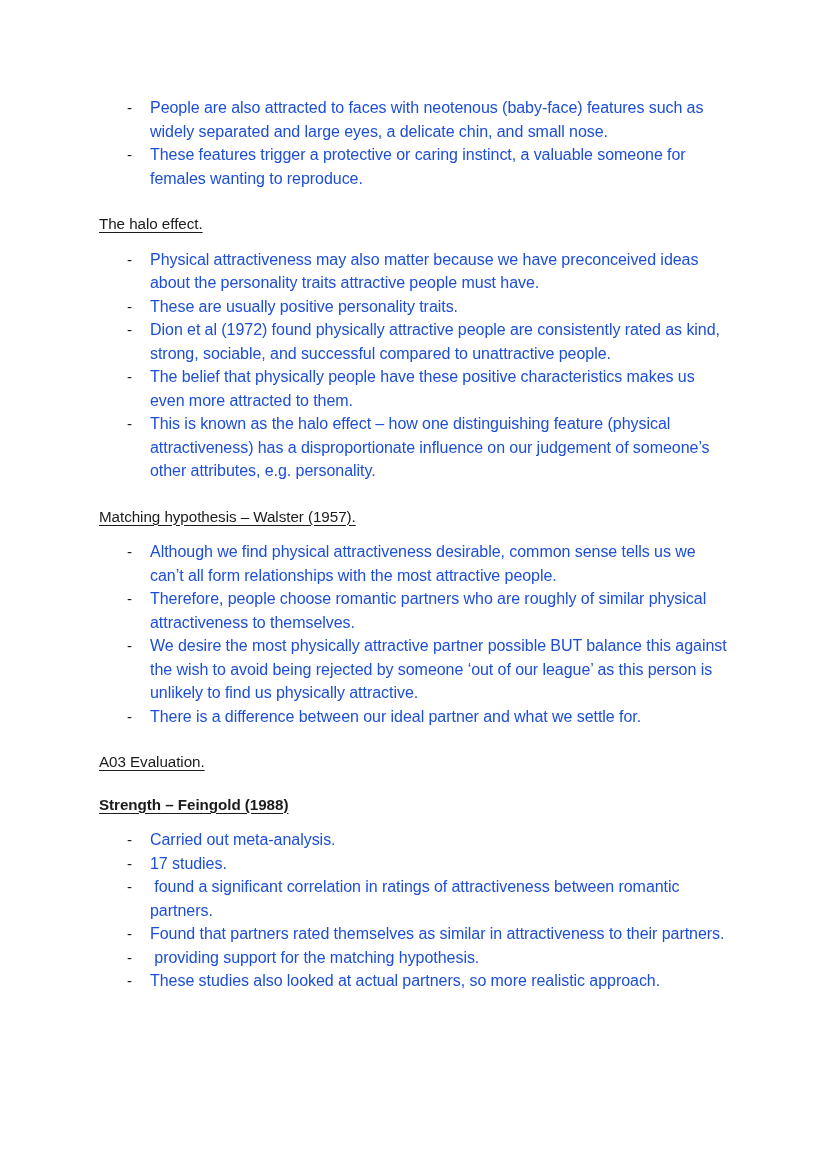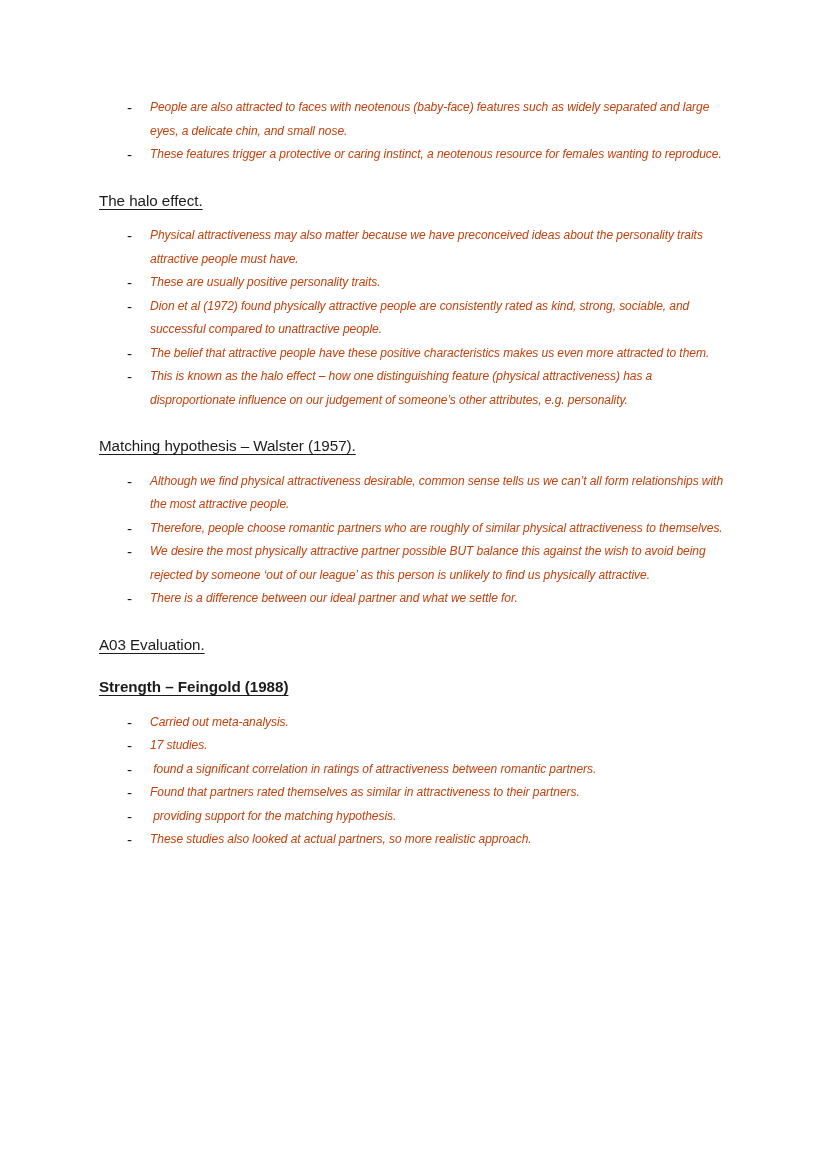--- a/index.html
+++ b/index.html
@@ -72,63 +72,62 @@
     width: 23px;
     margin-left: 28px;
     font-size: 15.2px;
     line-height: 23.5px;
     color: #1b1b1b;
     user-select: none;
   }
 
   .bullet-text {
     flex: 1 1 auto;
-    font-size: 12px;
+    font-size: 16px;
     line-height: 23.5px;
-    color: #c2410c;
+    color: #1d4ed8;
     letter-spacing: -0.04px;
     white-space: pre-wrap;
     word-spacing: -0.1px;
-    font-style: italic;
   }
 </style>
 </head>
 <body>
 
 <div class="page">
   <div class="content">
 
     <ul class="bullets first">
       <li class="bullet-row">
         <span class="dash">-</span>
         <span class="bullet-text">People are also attracted to faces with neotenous (baby-face) features such as widely separated and large eyes, a delicate chin, and small nose.</span>
       </li>
       <li class="bullet-row">
         <span class="dash">-</span>
-        <span class="bullet-text">These features trigger a protective or caring instinct, a neotenous resource for females wanting to reproduce.</span>
+        <span class="bullet-text">These features trigger a protective or caring instinct, a valuable someone for females wanting to reproduce.</span>
       </li>
     </ul>
 
     <p class="heading block-heading"><span class="u">The halo effect.</span></p>
     <ul class="bullets after-heading">
       <li class="bullet-row">
         <span class="dash">-</span>
         <span class="bullet-text">Physical attractiveness may also matter because we have preconceived ideas about the personality traits attractive people must have.</span>
       </li>
       <li class="bullet-row">
         <span class="dash">-</span>
         <span class="bullet-text">These are usually positive personality traits.</span>
       </li>
       <li class="bullet-row">
         <span class="dash">-</span>
         <span class="bullet-text">Dion et al (1972) found physically attractive people are consistently rated as kind, strong, sociable, and successful compared to unattractive people.</span>
       </li>
       <li class="bullet-row">
         <span class="dash">-</span>
-        <span class="bullet-text">The belief that attractive people have these positive characteristics makes us even more attracted to them.</span>
+        <span class="bullet-text">The belief that physically people have these positive characteristics makes us even more attracted to them.</span>
       </li>
       <li class="bullet-row">
         <span class="dash">-</span>
         <span class="bullet-text">This is known as the halo effect – how one distinguishing feature (physical attractiveness) has a disproportionate influence on our judgement of someone’s other attributes, e.g. personality.</span>
       </li>
     </ul>
 
     <p class="heading block-heading"><span class="u">Matching hypothesis – Walster (1957).</span></p>
     <ul class="bullets after-heading">
       <li class="bullet-row">

